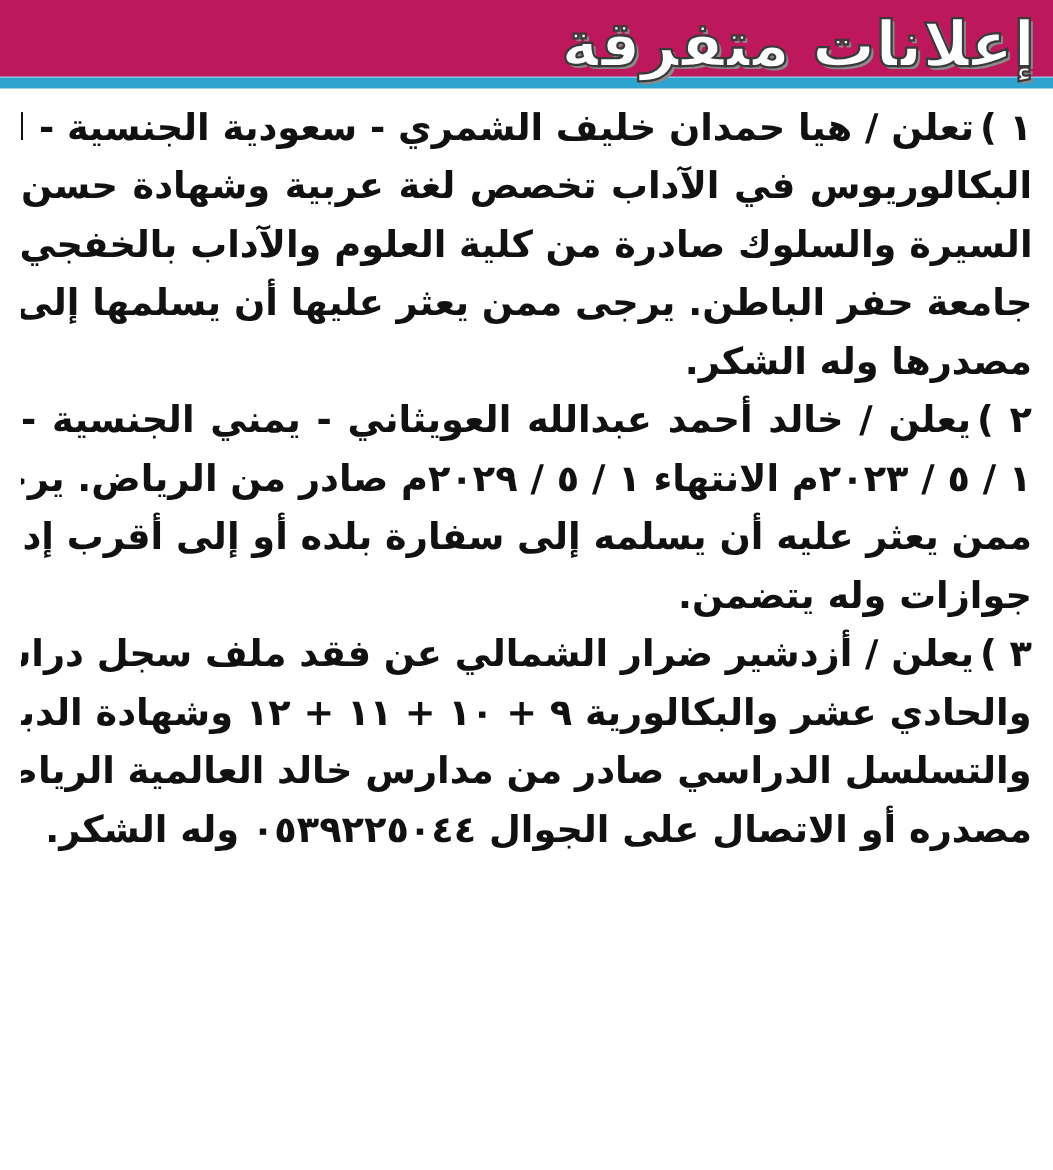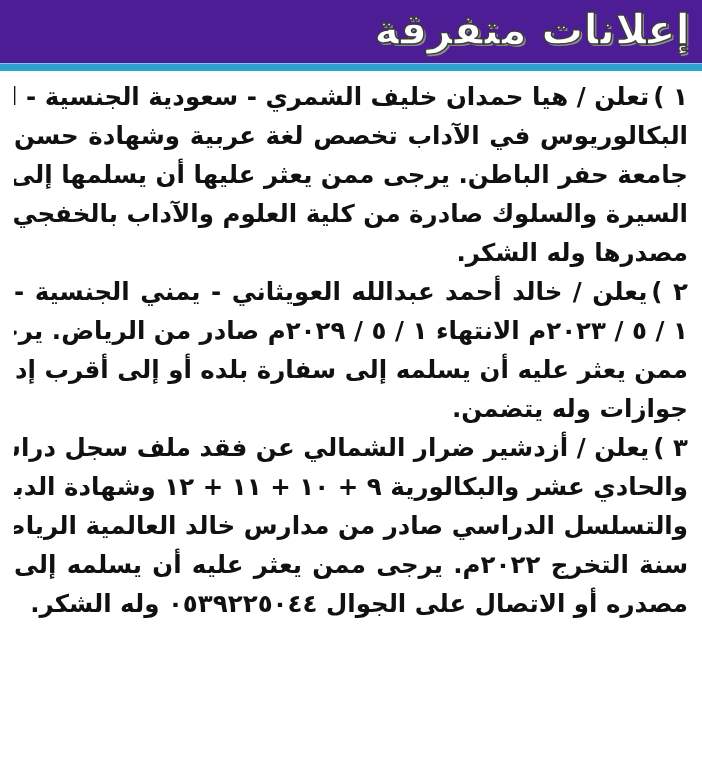--- a/index.html
+++ b/index.html
@@ -3,22 +3,22 @@
   <meta charset="utf-8">
   <style>
     html, body { margin: 0; padding: 0; }
     body {
       width: 702px; height: 780px; overflow: hidden;
       background: #ffffff;
       font-family: "DejaVu Sans", sans-serif;
     }
     .header {
       position: relative;
-      height: 63px;
-      background: #4c1d95;
+      height: 51px;
+      background: #be185d;
     }
     .header-title {
       position: absolute;
       right: 12px; top: 2px;
       font-family: "DejaVu Sans", sans-serif;
       font-weight: bold;
       font-size: 42px;
       line-height: 56px;
       color: #ffffff;
       letter-spacing: 1px;
@@ -57,33 +57,32 @@
 <div class="header">
   <div class="header-title">إعلانات متفرقة</div>
 </div>
 <div class="blue-stripe"></div>
 
 <div class="content">
 
   <div class="ad">
     <span class="line"><span class="ad-number">١ )</span><span>تعلن / هيا حمدان خليف الشمري - سعودية الجنسية - الرقم</span></span>
     <span class="line">البكالوريوس في الآداب تخصص لغة عربية وشهادة حسن</span>
+    <span class="line">السيرة والسلوك صادرة من كلية العلوم والآداب بالخفجي</span>
     <span class="line">جامعة حفر الباطن. يرجى ممن يعثر عليها أن يسلمها إلى</span>
-    <span class="line">السيرة والسلوك صادرة من كلية العلوم والآداب بالخفجي</span>
     <span class="line last">مصدرها وله الشكر.</span>
   </div>
 
   <div class="ad">
     <span class="line"><span class="ad-number">٢ )</span><span>يعلن / خالد أحمد عبدالله العويثاني - يمني الجنسية -</span></span>
     <span class="line">١ / ٥ / ٢٠٢٣م الانتهاء ١ / ٥ / ٢٠٢٩م صادر من الرياض. يرجى</span>
     <span class="line">ممن يعثر عليه أن يسلمه إلى سفارة بلده أو إلى أقرب إدارة</span>
     <span class="line last">جوازات وله يتضمن.</span>
   </div>
 
   <div class="ad">
     <span class="line"><span class="ad-number">٣ )</span><span>يعلن / أزدشير ضرار الشمالي عن فقد ملف سجل دراسي يتضمن</span></span>
     <span class="line">والحادي عشر والبكالورية ٩ + ١٠ + ١١ + ١٢ وشهادة الدبلوما</span>
     <span class="line">والتسلسل الدراسي صادر من مدارس خالد العالمية الرياض</span>
-    <span class="line">سنة التخرج ٢٠٢٢م. يرجى ممن يعثر عليه أن يسلمه إلى</span>
     <span class="line last">مصدره أو الاتصال على الجوال ٠٥٣٩٢٢٥٠٤٤ وله الشكر.</span>
   </div>
 
 </div>
 
 </body></html>

